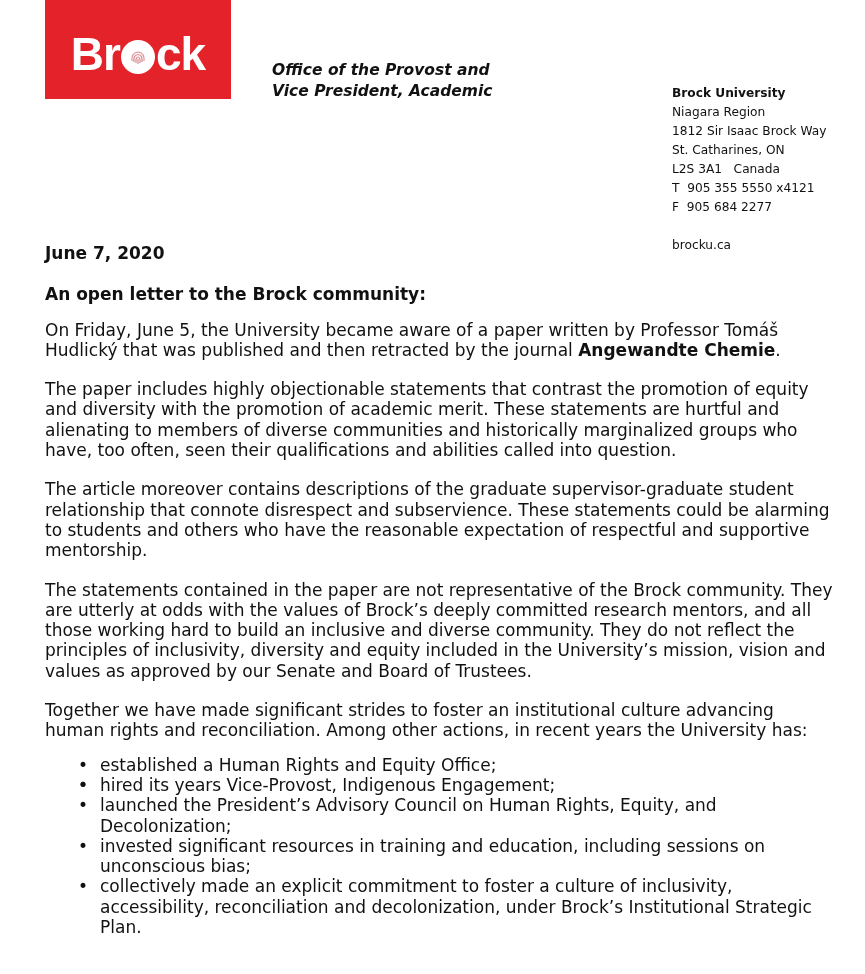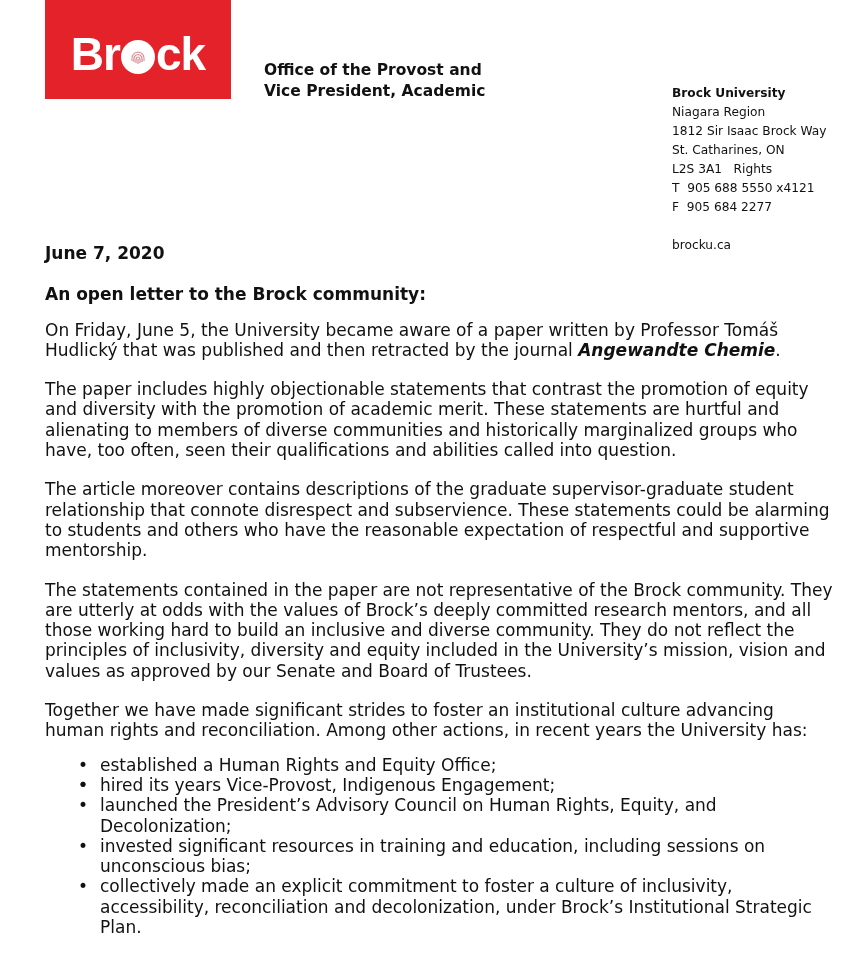--- a/index.html
+++ b/index.html
@@ -15,37 +15,37 @@
     color: #ffffff; font-family: "Liberation Sans", sans-serif; font-weight: bold;
     font-size: 46px; letter-spacing: -1px; display: flex; align-items: center;
     margin-top: 8px;
   }
   .logo-o {
     display: inline-block; width: 34px; height: 34px; border-radius: 50%;
     background: #ffffff; margin: 0 1px; position: relative; top: 3px;
   }
   .logo-o svg { position: absolute; left: 7px; top: 7px; }
   .office {
-    position: absolute; left: 264px; top: 60px; font-weight: bold; font-size: 15.5px;
-    line-height: 21px; color: #111;
+    position: absolute; left: 272px; top: 60px; font-weight: bold; font-size: 15.5px;
+    line-height: 21px; color: #111; font-style: italic;
   }
   .address {
     position: absolute; left: 672px; top: 66px; font-size: 12.2px; line-height: 19px; color: #111;
   }
   .address .name { font-weight: bold; margin-top: 18px; }
   .address .web { margin-top: 19px; }
   .content {
     position: absolute; left: 45px; top: 243px; width: 790px;
     font-size: 17px; line-height: 20.3px; color: #111;
   }
   .date, .salutation { font-weight: bold; }
   .date { margin: 0 0 21px 0; }
   .salutation { margin: 0 0 15px 0; }
   p { margin: 0 0 19px 0; }
-  .journal { font-style: italic; font-weight: bold; margin-top: 24px; }
+  .journal { font-weight: bold; margin-top: 24px; }
   ul { margin: 0; padding: 0; list-style: none; }
   li { position: relative; padding-left: 55px; margin: 0; }
   li .bullet { position: absolute; left: 33px; top: 0; }
 </style>
 </head>
 <body>
 
 <div class="logo">
   <div class="logo-text">
     <span>Br</span>
@@ -66,22 +66,22 @@
 <div class="office">
   <div>Office of the Provost and</div>
   <div>Vice President, Academic</div>
 </div>
 
 <div class="address">
   <div class="name">Brock University</div>
   <div>Niagara Region</div>
   <div>1812 Sir Isaac Brock Way</div>
   <div>St. Catharines, ON</div>
-  <div style="white-space:pre">L2S 3A1   Rights</div>
-  <div style="white-space:pre">T  905 688 5550 x4121</div>
+  <div style="white-space:pre">L2S 3A1   Canada</div>
+  <div style="white-space:pre">T  905 355 5550 x4121</div>
   <div style="white-space:pre">F  905 684 2277</div>
   <div class="web">brocku.ca</div>
 </div>
 
 <div class="content">
   <div class="date">June 7, 2020</div>
   <div class="salutation">An open letter to the Brock community:</div>
   <p><span>On Friday, June 5, the University became aware of a paper written by Professor Tomáš Hudlický that was published and then retracted by the journal </span><span class="journal">Angewandte Chemie</span><span>.</span></p>
   <p>The paper includes highly objectionable statements that contrast the promotion of equity and diversity with the promotion of academic merit.  These statements are hurtful and alienating to members of diverse communities and historically marginalized groups who have, too often, seen their qualifications and abilities called into question.</p>
   <p>The article moreover contains descriptions of the graduate supervisor-graduate student relationship that connote disrespect and subservience. These statements could be alarming to students and others who have the reasonable expectation of respectful and supportive mentorship.</p>

